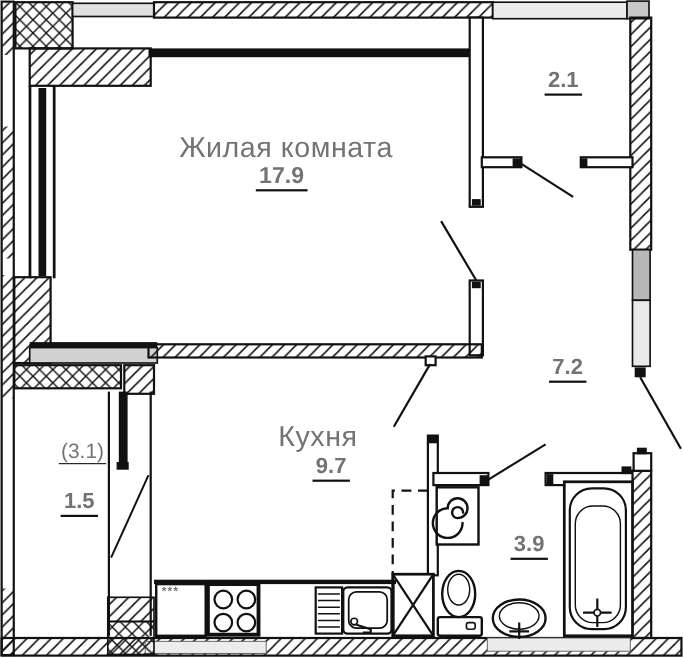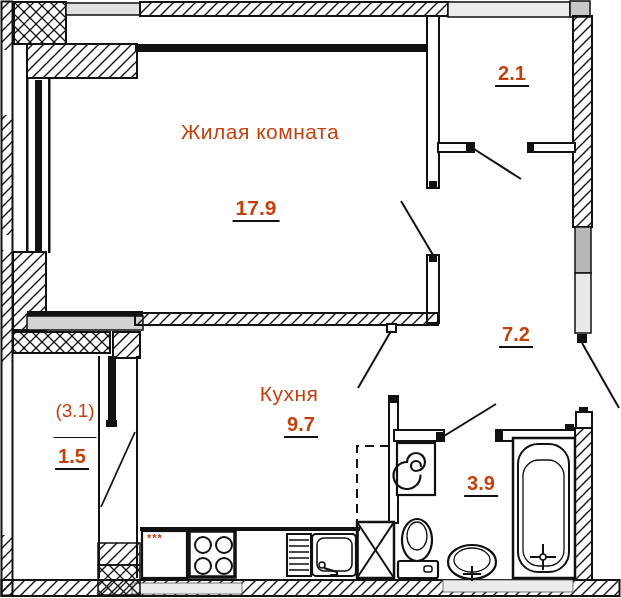--- a/index.html
+++ b/index.html
@@ -3,25 +3,25 @@
 <meta charset="utf-8">
 <style>
   html,body{margin:0;padding:0;background:#fff;}
   #plan{
     position:relative;width:621px;height:598px;background:#fff;overflow:hidden;
     font-family:"Liberation Sans", sans-serif;color:#111;
   }
   #plan svg{position:absolute;left:0;top:0;}
   .lbl{
     position:absolute;transform:translateX(-50%);white-space:nowrap;
-    color:#c2410c;line-height:1.0;text-align:center;
+    color:#737373;line-height:1.0;text-align:center;
   }
-  .room-name{font-size:21px;font-weight:normal;letter-spacing:0.5px;}
+  .room-name{font-size:26px;font-weight:normal;letter-spacing:0.5px;}
   .area{font-size:20px;font-weight:bold;border-bottom:2.5px solid #111;padding:0 3px 2px 3px;}
-  .area-light{font-size:19px;font-weight:normal;border-bottom:1.5px solid #111;padding:0 2px 17px 2px;}
+  .area-light{font-size:19px;font-weight:normal;border-bottom:1.5px solid #111;padding:0 2px 1px 2px;}
   .stars{font-size:11px;font-weight:bold;letter-spacing:1px;transform:none;}
 </style>
 </head>
 <body>
 
 <div id="plan">
 <svg width="621" height="598" viewBox="0 0 621 598">
   <defs>
     <pattern id="hatch" patternUnits="userSpaceOnUse" width="11" height="11">
       <path d="M0 11 L11 0 M-2.75 2.75 L2.75 -2.75 M8.25 13.75 L13.75 8.25" stroke="#111" stroke-width="1.4" fill="none"></path>
@@ -188,28 +188,28 @@
     <rect x="287" y="534" width="24" height="42" fill="#fff" stroke="#111" stroke-width="2"></rect>
     <path d="M289 540 H309 M289 546 H309 M289 552 H309 M289 558 H309 M289 564 H309 M289 570 H309" stroke="#111" stroke-width="1.4" fill="none"></path>
     <rect x="312" y="534" width="44" height="42" rx="4" fill="#fff" stroke="#111" stroke-width="2.2"></rect>
     <rect x="317" y="538" width="35" height="33" rx="7" fill="#fff" stroke="#111" stroke-width="1.6"></rect>
     <circle cx="322" cy="565" r="3" fill="#fff" stroke="#111" stroke-width="1.5"></circle>
     <path d="M324 568 L337 572 L337 575 L330 575" fill="none" stroke="#111" stroke-width="2"></path>
   </g>
 </svg>
 
   <div class="lbl room-name" style="left:260px;top:121px;">Жилая комната</div>
-  <div class="lbl area" style="left:256px;top:149px;font-size:21px;margin-top:48px;">17.9</div>
+  <div class="lbl area" style="left:256px;top:149px;font-size:21px;">17.9</div>
 
   <div class="lbl area" style="left:512px;top:63px;">2.1</div>
 
   <div class="lbl area" style="left:516px;top:324px;">7.2</div>
 
   <div class="lbl room-name" style="left:270px;top:383px;margin-left:19px;">Кухня</div>
   <div class="lbl area" style="left:272px;top:414px;margin-left:29px;">9.7</div>
 
-  <div class="lbl area" style="left:481px;top:473px;">3.9</div>
+  <div class="lbl area" style="left:481px;top:485px;">3.9</div>
 
   <div class="lbl area-light" style="left:75px;top:401px;">(3.1)</div>
   <div class="lbl area" style="left:72px;top:446px;text-align:center;">1.5</div>
 
   <div class="lbl stars" style="left:147px;top:533px;">***</div>
 </div>
 
 </body></html>

